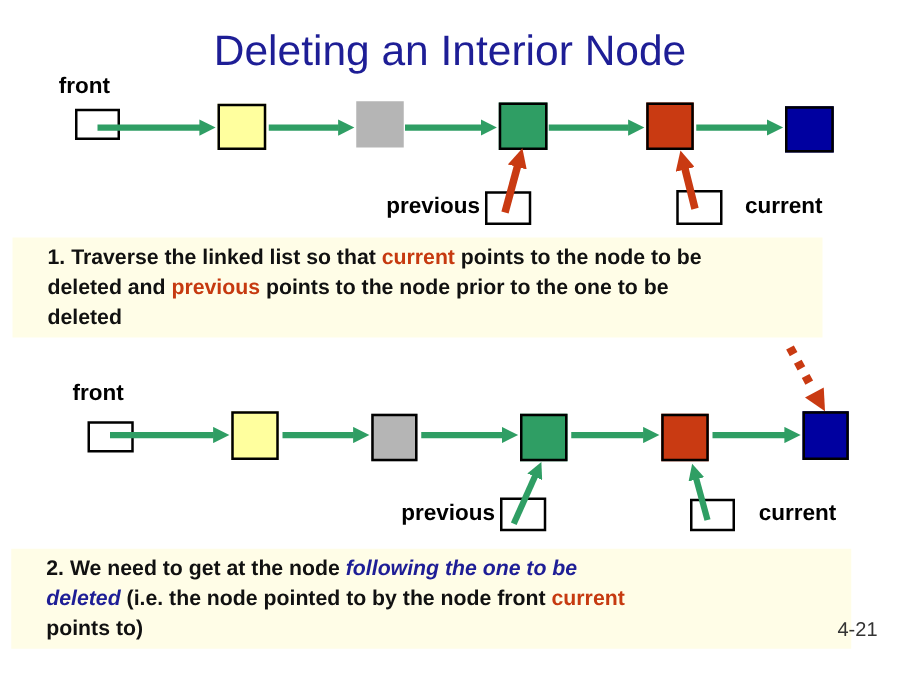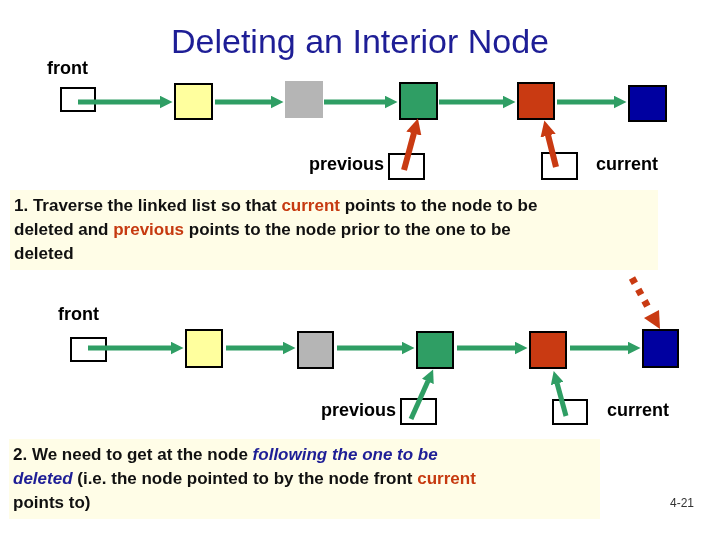--- a/index.html
+++ b/index.html
@@ -33,28 +33,28 @@
   .n2-yellow{left:185px;top:329px;width:38px;height:39px;background:var(--node-yellow,#FFFF9E);}
   .n2-gray{left:297px;top:331px;width:37px;height:38px;background:var(--node-gray,#B5B5B5);}
   .n2-green{left:416px;top:331px;width:38px;height:38px;background:var(--node-green,#2F9E64);}
   .n2-red{left:529px;top:331px;width:38px;height:38px;background:var(--node-red,#C93A12);}
   .n2-blue{left:642px;top:329px;width:37px;height:39px;background:var(--node-blue,#0000A0);}
   .pbox2{left:400px;top:398px;width:37px;height:27px;}
   .cbox2{left:552px;top:399px;width:36px;height:26px;}
 
   .note{position:absolute;box-sizing:border-box;background:var(--note-bg,#FFFDE7);
         color:#111;font-size:17px;font-weight:700;line-height:24px;
-        padding:4px 4px;white-space:pre-wrap;overflow:hidden;}
+        padding:4px 28px;white-space:pre-wrap;overflow:hidden;}
   .note1{left:10px;top:190px;width:648px;height:80px;}
-  .note2{left:9px;top:439px;width:591px;height:80px;}
+  .note2{left:9px;top:439px;width:672px;height:80px;}
   .seg-black{color:#111;}
   .seg-red{color:var(--accent-red,#C63A10);}
   .seg-blue-italic{color:var(--text-blue,#1E1E96);font-style:italic;}
 
-  .pagenum{position:absolute;left:670px;top:496px;font-size:12px;font-weight:400;color:#333;}
+  .pagenum{position:absolute;left:670px;top:496px;font-size:16px;font-weight:400;color:#333;}
 
   svg.overlay{position:absolute;left:0;top:0;pointer-events:none;}
   .arrow-g{stroke:var(--arrow-green,#2F9E64);stroke-width:5;fill:none;}
   .arrow-r{stroke:var(--arrow-red,#C93A12);stroke-width:6;fill:none;}
   .arrow-dash{stroke:var(--arrow-red,#C93A12);stroke-width:7;fill:none;stroke-dasharray:6 7;}
   .head-green{fill:var(--arrow-green,#2F9E64);}
   .head-red{fill:var(--arrow-red,#C93A12);}
 </style>
 </head>
 <body>

